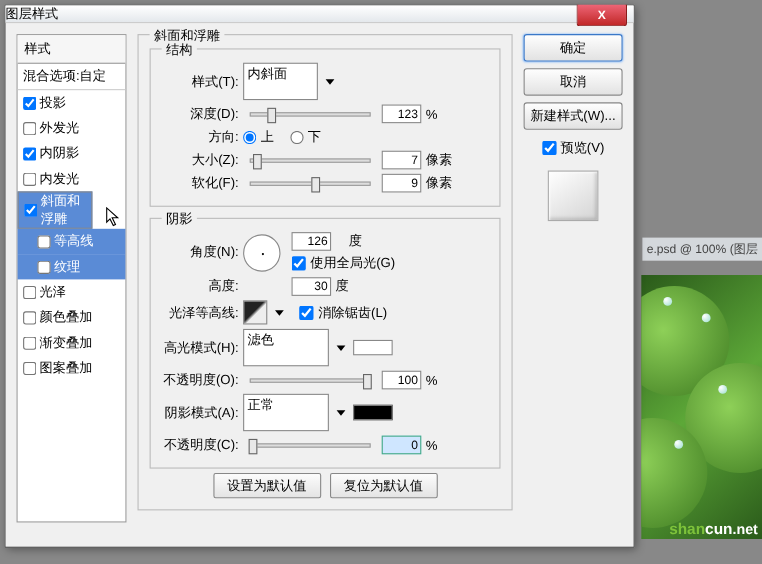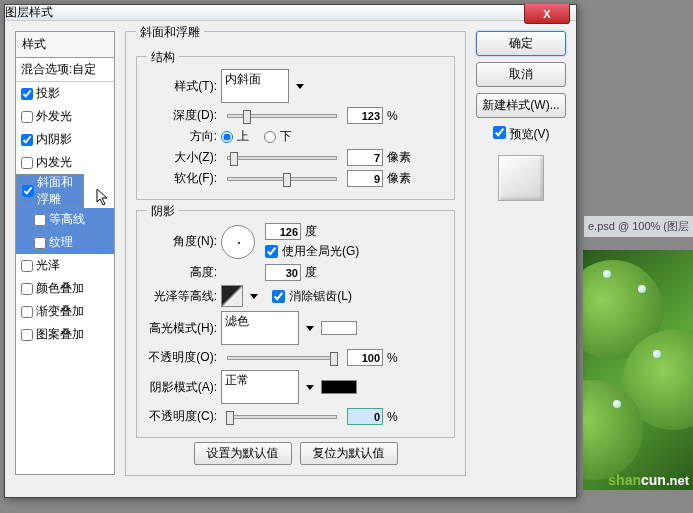--- a/index.html
+++ b/index.html
@@ -13,45 +13,45 @@
 .left-header { padding: 4px 6px; border-bottom: 1px solid #999; background: #f6f6f6; }
 .left-item { padding: 3px 5px; display: flex; align-items: center; gap: 3px; }
 .left-item.blend { border-bottom: 1px solid #ccc; }
 .left-item.sel { background: #5a8bd6; color: #fff; }
 .left-item.sub { padding-left: 18px; background: #5a8bd6; color: #fff; }
 .left-item input[type=checkbox] { width: 12px; height: 12px; }
 .cursor { position: absolute; left: 96px; top: 188px; pointer-events: none; }
 .center-panel { flex: 1; position: relative; font-size: 12px; }
 .fieldset { border: 1px solid #bbb; margin-bottom: 8px; padding: 8px 10px 10px 10px; position: relative; }
 .fieldset > .legend { position: absolute; top: -8px; left: 10px; background: #f0f0f0; padding: 0 4px; font-size: 12px; }
-.sub-fieldset { border: 1px solid #bbb; padding: 8px; position: relative; margin-top: 16px; }
+.sub-fieldset { border: 1px solid #bbb; padding: 8px; position: relative; margin-top: 4px; }
 .sub-fieldset > .legend { position: absolute; top: -8px; left: 10px; background: #f0f0f0; padding: 0 4px; font-size: 12px; }
 .row { display: flex; align-items: center; margin: 4px 0; gap: 4px; }
 .row .lbl { width: 72px; text-align: right; }
 .sel { font-size: 12px; width: 68px; height: 34px; border: 1px solid #888; background: #fff; }
 .arrow { width: 14px; height: 18px; display: inline-flex; align-items: center; justify-content: center; }
 .arrow::after { content: ""; border-left: 4px solid transparent; border-right: 4px solid transparent; border-top: 5px solid #000; display: block; }
 .slider { flex: 1; max-width: 110px; height: 4px; background: #ddd; border: 1px solid #999; position: relative; margin: 0 6px; }
 .slider .thumb { position: absolute; top: -5px; width: 8px; height: 14px; background: #e8e8e8; border: 1px solid #666; transform: translateX(-50%); }
-.num { width: 36px; height: 17px; border: 1px solid #888; background: #fff; font-size: 11px; text-align: right; padding: 0 2px; font-weight: bold; }
+.num { width: 36px; height: 17px; border: 1px solid #888; background: #fff; font-size: 11px; text-align: right; padding: 0 2px; }
 .num.hl { background: #cfe6ff; border-color: #4a8; }
 .unit { width: 28px; }
 .radio { width: 12px; height: 12px; }
 .angle-circle { width: 34px; height: 34px; border: 1px solid #888; border-radius: 50%; position: relative; background: #fff; }
 .angle-circle::after { content: ""; position: absolute; left: 50%; top: 50%; width: 2px; height: 2px; background: #000; border-radius: 50%; }
 .gloss-swatch { width: 22px; height: 22px; border: 1px solid #888; background: linear-gradient(135deg,#222 0%, #222 45%, #eee 55%, #eee 100%); }
 .color-swatch { width: 36px; height: 14px; border: 1px solid #888; display: inline-block; }
 .color-swatch.white { background: #fff; }
 .color-swatch.black { background: #000; }
 .btn-row { display: flex; gap: 8px; justify-content: center; margin-top: 4px; }
 .btn { font-size: 12px; padding: 2px 12px; background: linear-gradient(#fcfcfc,#e4e4e4); border: 1px solid #888; border-radius: 2px; }
 .right-panel { width: 90px; display: flex; flex-direction: column; gap: 6px; align-items: stretch; font-size: 12px; }
 .rbtn { padding: 3px 0; text-align: center; background: linear-gradient(#fefefe,#e2e2e2); border: 1px solid #888; border-radius: 3px; font-size: 12px; }
 .rbtn.ok { border: 1px solid #3a78c8; box-shadow: 0 0 2px #6af; }
-.preview-row { display: flex; align-items: flex-start; gap: 4px; justify-content: center; margin-top: 2px; }
+.preview-row { display: flex; align-items: center; gap: 4px; justify-content: center; margin-top: 2px; }
 .preview-box { width: 46px; height: 46px; background: linear-gradient(145deg,#fff,#d4d4d4); border: 1px solid #aaa; margin: 6px auto; box-shadow: inset 1px 1px 2px rgba(255,255,255,0.8), inset -2px -2px 3px rgba(0,0,0,0.15); }
 .bg-img { position: absolute; right: 0; top: 250px; width: 110px; height: 240px; background: linear-gradient(140deg,#2a5a1a,#5da838,#2a5a1a); overflow: hidden; }
 .bg-img .leaf { position: absolute; width: 100px; height: 100px; background: radial-gradient(circle at 40% 40%, #8ed058, #3d7a20); border-radius: 50%; }
 .bg-img .drop { position: absolute; width: 8px; height: 8px; background: radial-gradient(circle at 30% 30%, #fff, #9dc); border-radius: 50%; }
 .bg-caption { position: absolute; right: 0; top: 216px; font-size: 11px; color: #444; background: #d4d8dc; padding: 3px 4px; }
 .watermark { position: absolute; right: 4px; bottom: 2px; font-size: 14px; font-weight: bold; color: #fff; }
 .watermark .s { color: #7dc23a; }
 </style>
 </head>
 <body>
@@ -172,21 +172,21 @@
           </div>
         </div>
 
         <div class="sub-fieldset" style="margin-top:10px">
           <div class="legend">阴影</div>
 
           <div class="row">
             <span class="lbl">角度(N):</span>
             <div class="angle-circle"></div>
             <div style="display:flex;flex-direction:column;gap:3px;margin-left:6px">
-              <div style="display:flex;gap:4px;align-items:flex-end">
+              <div style="display:flex;gap:16px;align-items:flex-end">
                 <input class="num" value="126" style="">
                 <span>度</span>
               </div>
               <div style="display:flex;gap:4px;align-items:center">
                 <input type="checkbox" checked="" style="">
                 <span>使用全局光(G)</span>
               </div>
             </div>
           </div>
           <div class="row">

